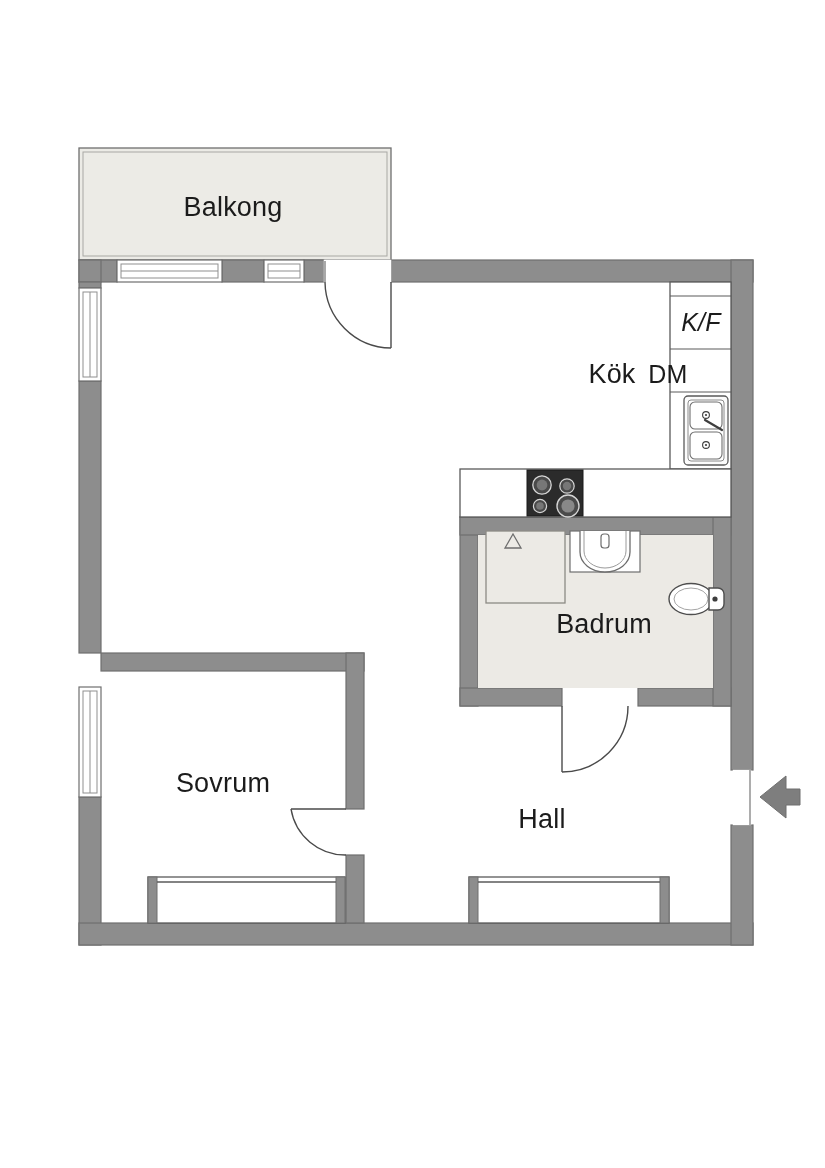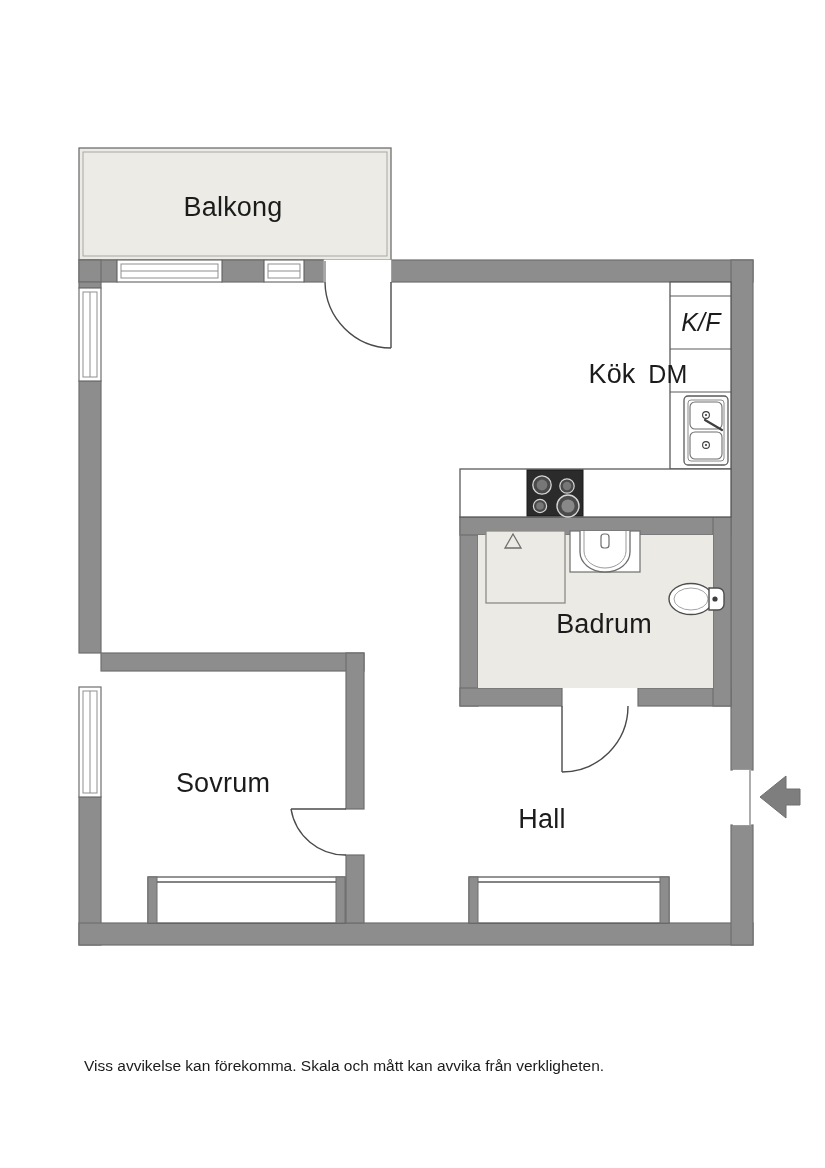--- a/index.html
+++ b/index.html
@@ -227,15 +227,14 @@
 
   <div class="room-label rl-big" style="left:233px; top:207px;">Balkong</div>
   <div class="room-label rl-big" style="left:567px; top:374px;margin-left:45px;">Kök</div>
   <div class="room-label rl-big" style="left:604px; top:624px;">Badrum</div>
   <div class="room-label rl-big" style="left:223px; top:783px;text-align:center;">Sovrum</div>
   <div class="room-label rl-big" style="left:542px; top:799px;margin-top:20px;">Hall</div>
 
   <div class="room-label rl-app" style="left:701px; top:322px;font-style:italic;">K/F</div>
   <div class="room-label rl-app" style="left:668px; top:374px;">DM</div>
 
-  <div class="caption">Viss avvikelse kan förekomma. Skala och mått kan avvika från verkligheten.</div>
 
 </div>
 
 </body></html>

